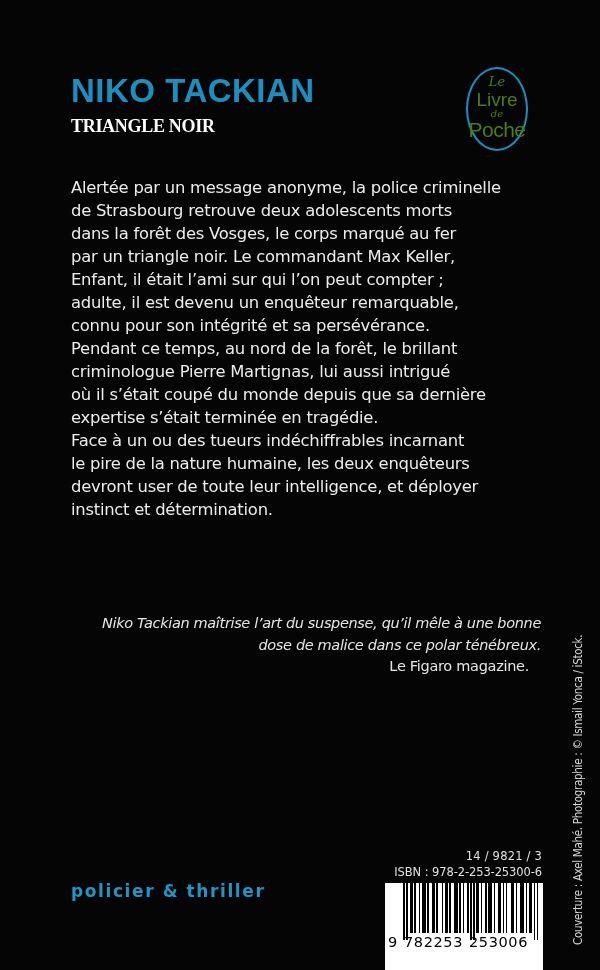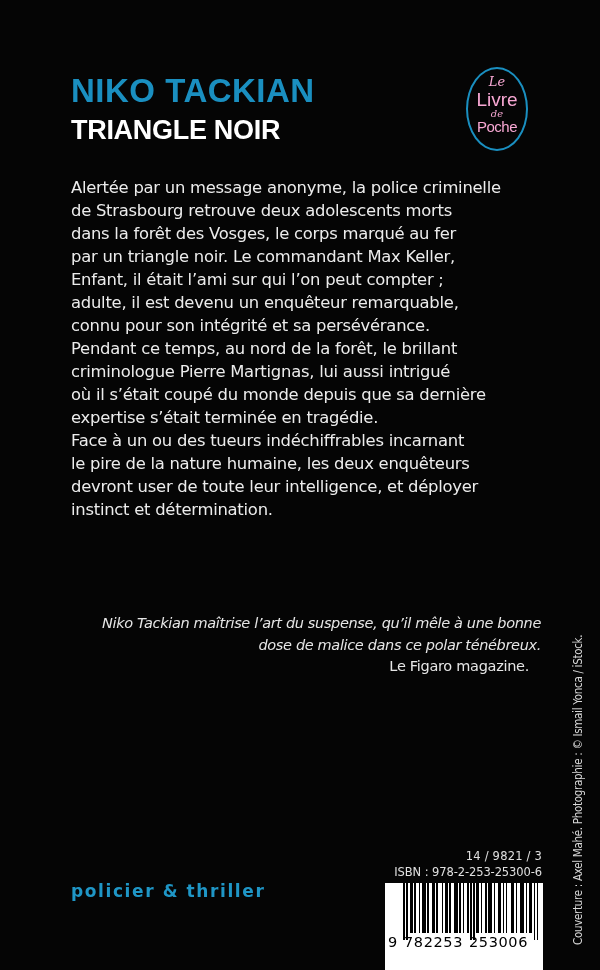--- a/index.html
+++ b/index.html
@@ -1,23 +1,23 @@
 <!DOCTYPE html>
 <html><head>
 <meta charset="utf-8">
 <style>
   html, body { margin:0; padding:0; }
   body { width:600px; height:970px; background:#050505; position:relative; overflow:hidden; font-family:"DejaVu Sans", sans-serif; color:#ececec; }
   .author { position:absolute; left:71px; top:74px; font-family:"Liberation Sans", sans-serif; font-weight:bold; font-size:33px; letter-spacing:0.5px; color:#1a8fc0; line-height:1; }
-  .title { position:absolute; left:71px; top:117px; font-family:Liberation Sans, sans-serif; font-weight:bold; font-size:27px; color:#ffffff; line-height:1; letter-spacing:-0.3px; }
-  .logo { position:absolute; left:466px; top:67px; width:62px; height:84px; border:2.5px solid #1a8fc0; border-radius:50%; box-sizing:border-box; color:#f9a8d4; text-align:center; font-family:"Liberation Sans", sans-serif; }
+  .title { position:absolute; left:71px; top:117px; font-family:Liberation Serif, serif; font-weight:bold; font-size:18px; color:#ffffff; line-height:1; letter-spacing:-0.3px; }
+  .logo { position:absolute; left:466px; top:67px; width:62px; height:84px; border:2.5px solid #1a8fc0; border-radius:50%; box-sizing:border-box; color:#4d7c0f; text-align:center; font-family:"Liberation Sans", sans-serif; }
   .logo .le { position:absolute; top:6px; left:0; right:0; font-family:"DejaVu Serif", serif; font-style:italic; font-size:13px; line-height:1; }
   .logo .livre { position:absolute; top:21px; left:0; right:0; font-size:19px; line-height:1; }
   .logo .de { position:absolute; top:40px; left:0; right:0; font-family:"DejaVu Serif", serif; font-style:italic; font-size:10px; line-height:1;text-align:center; }
-  .logo .poche { position:absolute; top:50px; left:0; right:0; font-size:15px; line-height:1; letter-spacing:-0.5px; }
+  .logo .poche { position:absolute; top:50px; left:0; right:0; font-size:21px; line-height:1; letter-spacing:-0.5px; }
   .blurb { position:absolute; left:71px; top:176px; width:470px; font-family:"DejaVu Sans", sans-serif; font-size:16.4px; line-height:23px; color:#ececec; letter-spacing:-0.25px; }
   .blurb div { white-space:nowrap; }
   .quote { position:absolute; left:71px; top:612px; width:470px; font-family:"DejaVu Sans", sans-serif; font-style:italic; font-size:14.5px; line-height:22px; color:#e6e6e6; letter-spacing:-0.35px; }
   .quote div { white-space:nowrap;text-align:right; }
   .source { position:absolute; right:71px; top:658px; font-size:14.5px; color:#e6e6e6; letter-spacing:-0.3px; }
   .credits { position:absolute; left:571px; top:945px; transform-origin:left top; transform:rotate(-90deg); font-size:11.5px; color:#d8d8d8; white-space:nowrap; letter-spacing:-0.3px; font-family:"DejaVu Sans Condensed","DejaVu Sans", sans-serif; }
   .genre { position:absolute; left:71px; top:881px; font-family:"DejaVu Sans", sans-serif; font-weight:bold; font-size:17px; color:#1f96c6; letter-spacing:1.6px; }
   .code { position:absolute; right:58px; top:849px; font-size:11.5px; color:#e0e0e0; text-align:right; letter-spacing:0.2px; }
   .isbn { position:absolute; right:58px; top:865px; font-size:11.5px; color:#e0e0e0; text-align:right; letter-spacing:-0.1px; }
   .barcode { position:absolute; left:385px; top:883px; width:158px; height:87px; background:#ffffff; }

